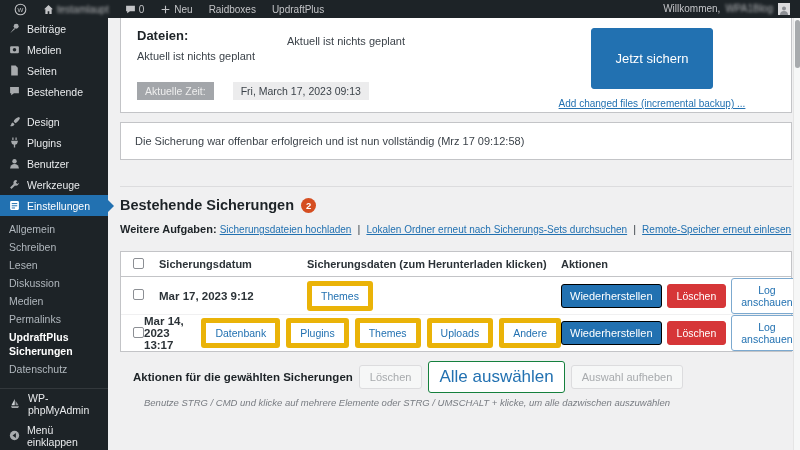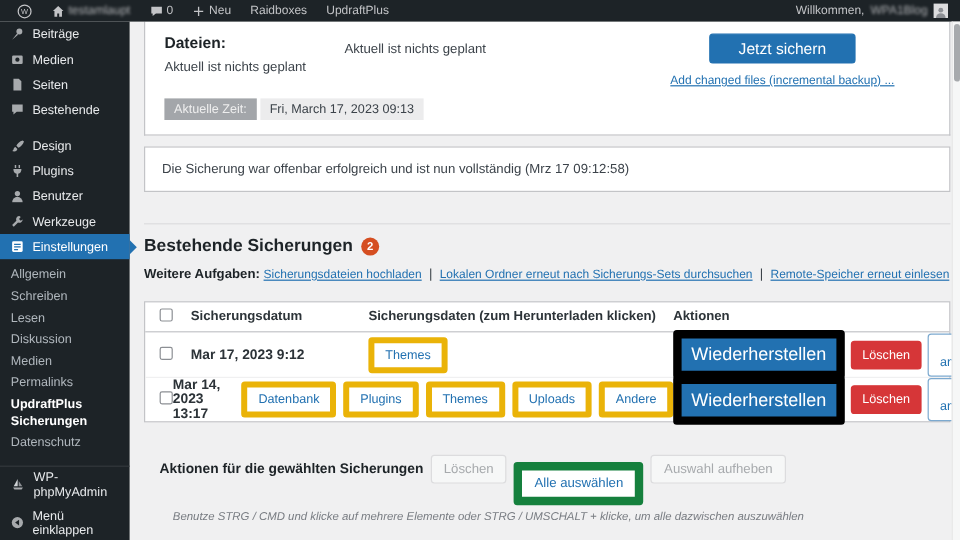--- a/index.html
+++ b/index.html
@@ -5,21 +5,21 @@
   * { margin:0; padding:0; box-sizing:border-box; }
   html,body { width:800px; height:450px; overflow:hidden; }
   body { font-family:"Liberation Sans","DejaVu Sans",sans-serif; background:#f0f0f1; position:relative; color:#3c434a; }
 
   
   .adminbar { position:absolute; top:0; left:0; width:800px; height:18px; background:#1d2327; color:#c3c4c7;
     display:flex; align-items:center; font-size:10px; z-index:5; }
   .ab-left { display:flex; align-items:center; gap:4px; padding-left:8px; flex:1; }
   .ab-item { display:flex; align-items:center; gap:3px; padding:0 6px; height:18px; color:#c3c4c7; cursor:pointer; }
   .ab-item svg { display:block; }
-  .ab-right { display:flex; align-items:center; gap:5px; padding-right:10px; }
+  .ab-right { display:flex; align-items:flex-start; gap:5px; padding-right:10px; }
   .blurred { filter:blur(1.5px); opacity:.85; }
   .avatar { width:12px; height:12px; background:#dcdcde; display:flex; align-items:flex-end; justify-content:center; overflow:hidden; }
 
   
   .sidebar { position:absolute; top:18px; left:0; width:108px; bottom:0; background:#1d2327; z-index:4; font-size:10.5px; }
   .menu-item { display:flex; align-items:center; gap:7px; padding:4px 9px; color:#e8eaec; height:21px; cursor:pointer; position:relative; }
   .menu-item svg { flex:0 0 auto; }
   .menu-item.gap { margin-top:9px; }
   .menu-item.active { background:#2271b1; color:#fff; }
   .menu-item.active::after { content:''; position:absolute; right:-6px; top:50%; margin-top:-6px;
@@ -31,26 +31,26 @@
   .collapse-item { position:absolute; bottom:4px; left:0; right:0; }
 
   
   .content { position:absolute; left:108px; top:18px; right:0; bottom:0; background:#f0f0f1; padding:0 8px 0 12px; }
   .panel { background:#fff; border:1px solid #c3c4c7; }
 
   .top-panel { border-top:none; height:95px; display:flex; padding:10px 14px 8px 16px; position:relative; }
   .sched-col { width:150px; }
   .sched-col h3, .log-head h3 { font-size:13px; color:#1d2327; font-weight:bold; }
   .sched-status { font-size:11px; color:#3c434a; margin-top:7px; }
-  .time-row { position:absolute; left:16px; bottom:12px; display:flex; gap:3px; font-size:10.5px; }
+  .time-row { position:absolute; left:16px; bottom:12px; display:flex; gap:19px; font-size:10.5px; }
   .time-label { background:#a3a6aa; color:#eeeeee; padding:3px 8px; }
   .time-value { background:#ececed; color:#3c434a; padding:3px 8px; }
   .backup-col { margin-left:auto; width:250px; display:flex; flex-direction:column; align-items:center; }
   .btn-primary { background:#2271b1; color:#fff; border:1px solid #2271b1; border-radius:3px; cursor:pointer;
-    font-size:13px; padding:4px 24px; font-family:inherit; }
+    font-size:13px; padding:22px 24px; font-family:inherit; }
   a, .link { color:#2271b1; text-decoration:underline; cursor:pointer; font-size:10px; }
   .backup-col .link { margin-top:9px; }
 
   .log-head { display:flex; justify-content:space-between; align-items:baseline; margin-top:13px; }
   .log-box { margin-top:9px; height:38px; display:flex; align-items:center; padding:0 14px; font-size:11px; color:#3c434a; }
 
   hr.sep { border:none; border-top:1px solid #dcdcde; margin-top:26px; }
 
   .backups-head { margin-top:10px; display:flex; align-items:center; gap:7px; }
   .backups-head h2 { font-size:14.5px; color:#1d2327; font-weight:bold; }
@@ -66,28 +66,28 @@
   .t-data { height:37px; }
   .t-data + .t-data { border-top:1px solid #f0f0f1; }
   .col-check { width:26px; }
   .col-date { width:148px; font-weight:bold; color:#2c3338; font-size:11.5px; }
   .t-head .col-date { font-size:11px; }
   .col-comp { flex:1; display:flex; gap:6px; align-items:center; }
   .col-actions { width:218px; display:flex; gap:5px; align-items:center; }
   .checkbox { width:11px; height:11px; border:1px solid #8c8f94; border-radius:2px; background:#fff; display:inline-block; cursor:pointer; }
   .chip { background:#fff; border:5px solid #eab308; color:#2271b1; border-radius:3px; padding:4px 9px;
     font-size:10.5px; cursor:pointer; font-family:inherit; }
-  .btn-sm-primary { background:#2271b1; border:7px solid #000000; color:#fff; border-radius:3px; padding:5px 8px; font-size:15px; cursor:pointer; font-family:inherit; }
+  .btn-sm-primary { background:#2271b1; border:1px solid #000000; color:#fff; border-radius:3px; padding:5px 8px; font-size:11px; cursor:pointer; font-family:inherit; }
   .btn-sm-danger { background:#d63638; border:1px solid #d63638; color:#fff; border-radius:3px; padding:5px 9px; font-size:10.5px; cursor:pointer; font-family:inherit; }
   .btn-sm-outline { background:#fff; border:1px solid #7ca9cf; color:#2271b1; border-radius:3px; padding:5px 9px; font-size:10.5px; cursor:pointer; font-family:inherit; }
 
   .bulk-row { margin-top:9px; display:flex; align-items:center; gap:6px; padding-left:13px; }
   .bulk-row b { font-size:11.5px; color:#1d2327; }
   .btn-disabled { background:#f6f7f7; border:1px solid #dcdcde; color:#a7aaad; border-radius:3px; padding:5px 10px; font-size:11px; font-family:inherit; }
-  .btn-outline-active { background:#fff; border:7px solid #15803d; color:#2271b1; border-radius:3px; padding:5px 10px; font-size:11px; cursor:pointer; font-family:inherit;margin-top:24px; }
+  .btn-outline-active { background:#fff; border:1px solid #15803d; color:#2271b1; border-radius:3px; padding:5px 10px; font-size:17px; cursor:pointer; font-family:inherit; }
   .hint { margin-top:4px; padding-left:24px; font-style:italic; font-size:9.5px; color:#787c82; }
 
   
   .scrollbar { position:absolute; right:0; top:18px; bottom:0; width:7px; background:#f6f7f7; border-left:1px solid #e5e5e5; z-index:6; }
   .scroll-thumb { position:absolute; top:2px; left:1px; width:5px; height:48px; background:#a7aaad; border-radius:3px; }
 </style>
 </head>
 <body>
 
 <div class="adminbar">

